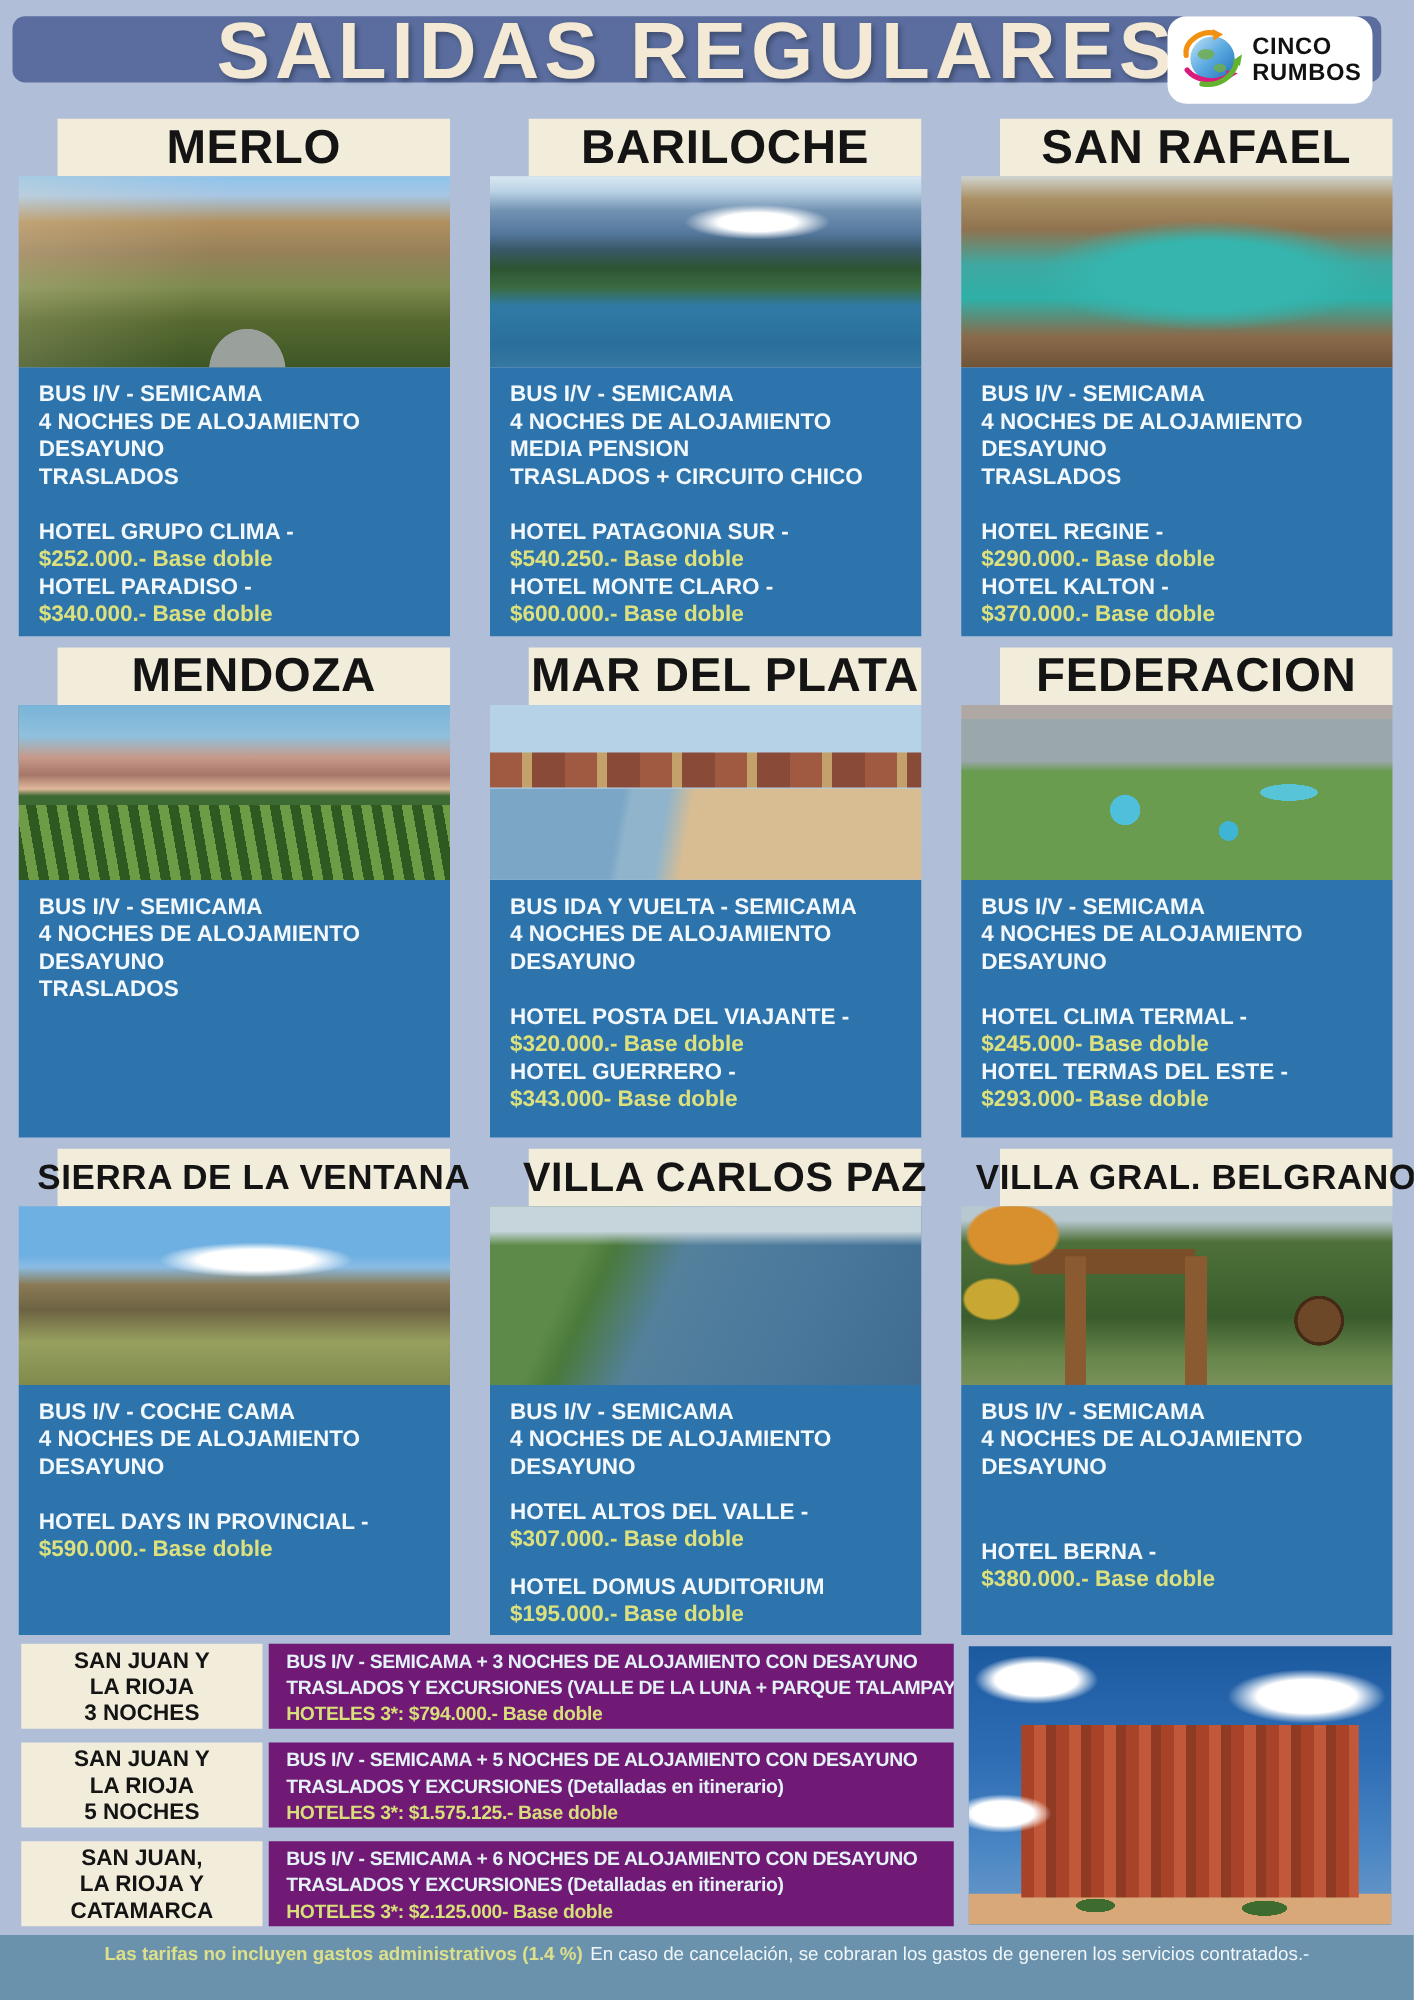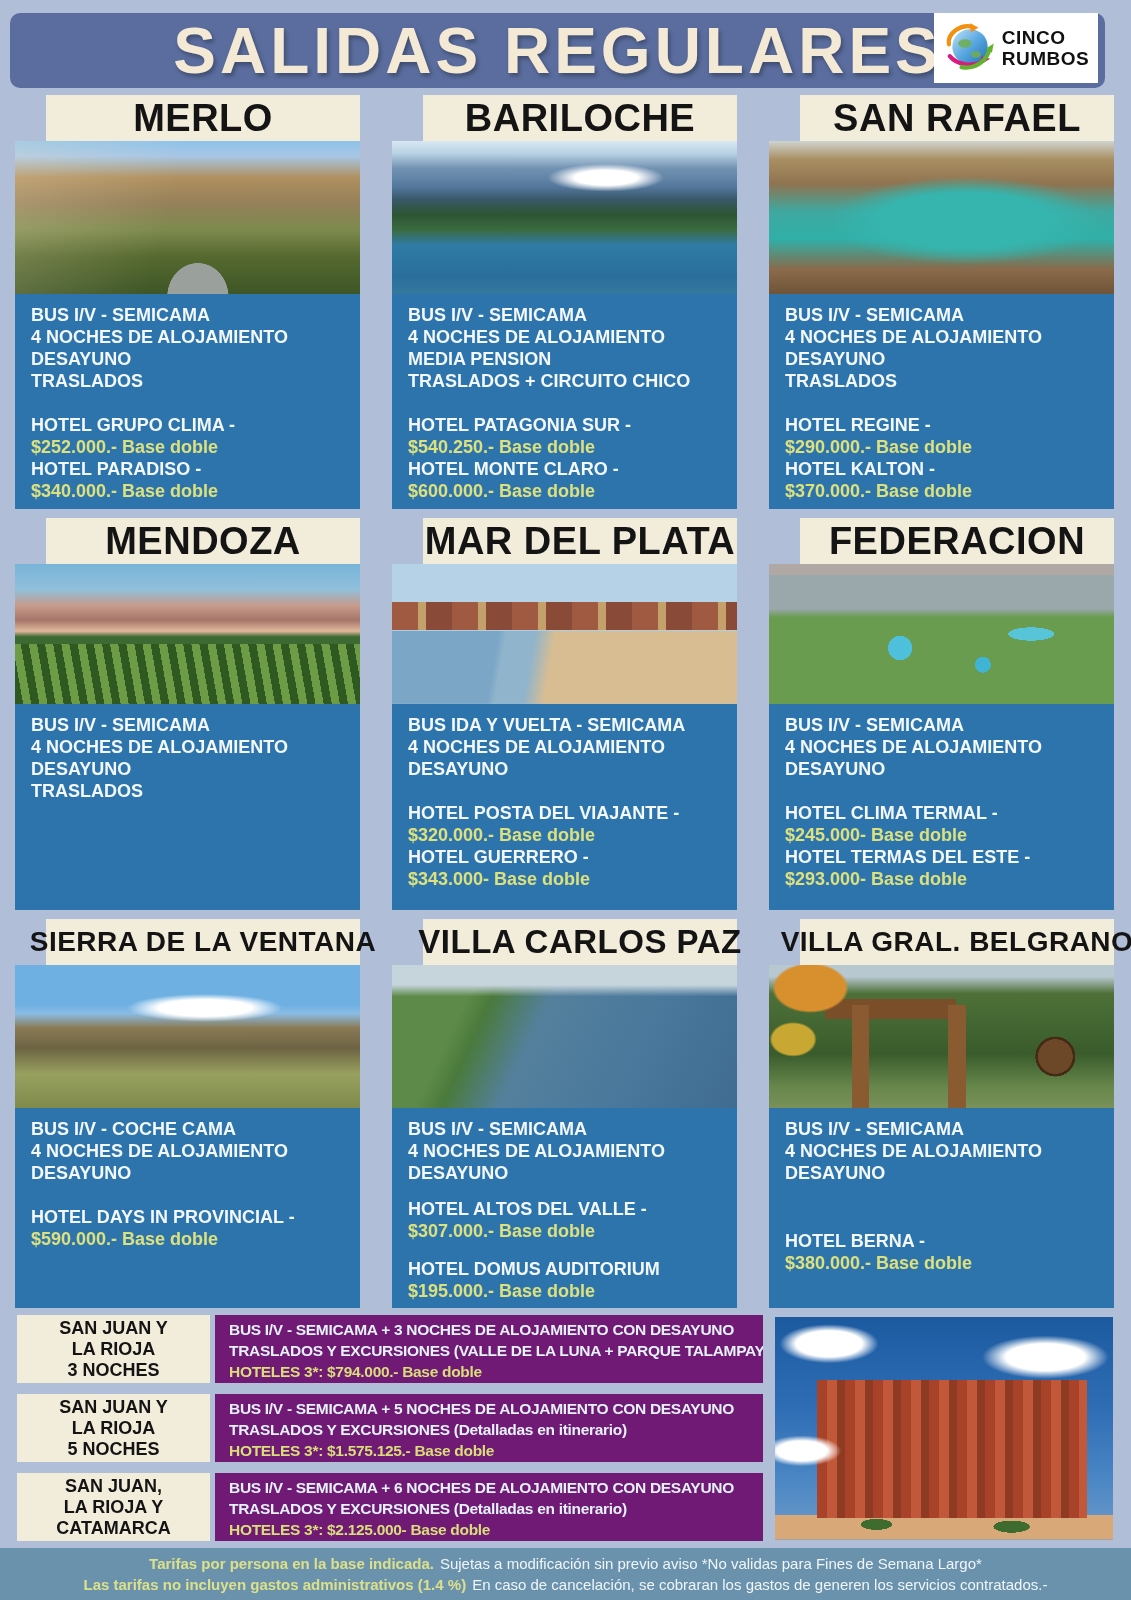--- a/index.html
+++ b/index.html
@@ -6,31 +6,31 @@
   html,body { width:1131px; height:1600px; }
   body {
     position:relative;
     background:#b0bed8;
     font-family:"Liberation Sans", sans-serif;
     overflow:hidden;
   }
 
   
   .header-bar {
-    position:absolute; left:10px; top:13px; width:1095px; height:75px;
+    position:absolute; left:10px; top:13px; width:1095px; height:53px;
     background:#5a6d9e; border-radius:10px;
     display:flex; align-items:center; justify-content:center;
   }
   .header-title {
     color:#f3e9d4; font-size:64px; font-weight:700; letter-spacing:4px;
     text-shadow:2px 3px 4px rgba(0,0,0,.3); white-space:nowrap;
   }
   .logo-box {
     position:absolute; left:934px; top:13px; width:164px; height:70px;
-    background:#ffffff; border-radius:0;
+    background:#ffffff; border-radius:15px;
     display:flex; align-items:center; justify-content:center; gap:5px;
   }
   .logo-text { color:#111; font-weight:700; font-size:19px; line-height:21px; letter-spacing:.5px; }
 
   
   .cards-grid {
     position:absolute; left:15px; top:95px;
     display:grid; grid-template-columns:repeat(3,345px);
     column-gap:32px; row-gap:9px;
   }
@@ -340,15 +340,14 @@
       <div class="pline">TRASLADOS Y EXCURSIONES (Detalladas en itinerario)</div>
       <div class="pprice">HOTELES 3*: $2.125.000- Base doble</div>
     </div>
   </div>
 
 </div>
 
 <div class="talampaya-photo img-talampaya"></div>
 
 <div class="footer">
-  <div class="fline"><span class="fy">Tarifas por persona en la base indicada.</span><span class="fw">Sujetas a modificación sin previo aviso *No validas para Fines de Semana Largo*</span></div>
   <div class="fline"><span class="fy">Las tarifas no incluyen gastos administrativos (1.4 %)</span><span class="fw">En caso de cancelación, se cobraran los gastos de generen los servicios contratados.-</span></div>
 </div>
 
 </body></html>

